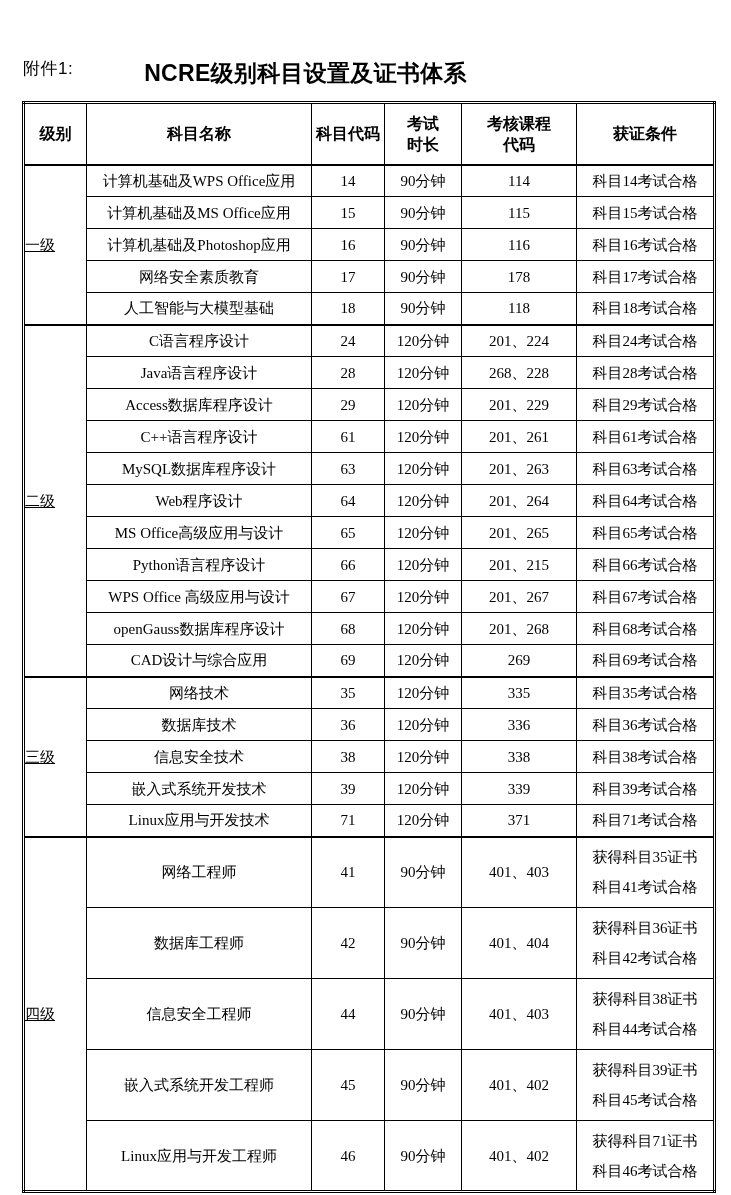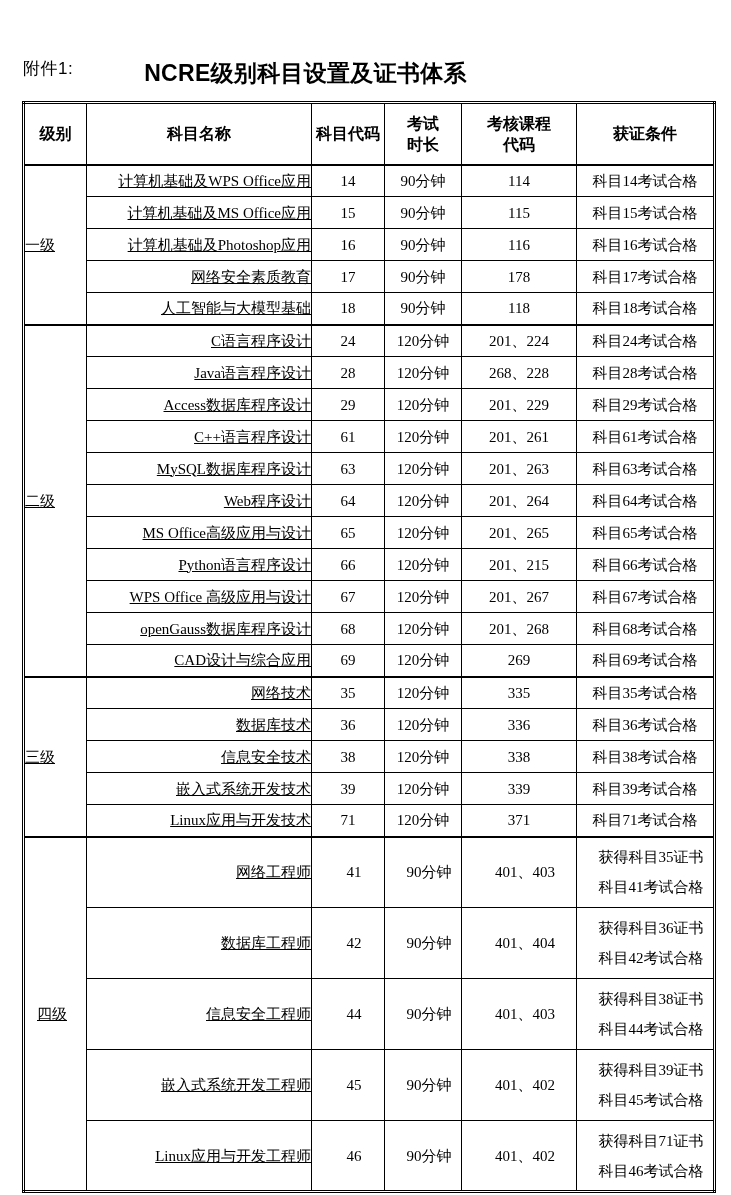--- a/index.html
+++ b/index.html
@@ -85,38 +85,37 @@
     font-size: 16px;
     border-top: 2px solid #000;
     border-bottom: 2px solid #000;
     text-decoration: underline;
   }
 
   tr.group-first > td { border-top: 2px solid #000; }
   tr.group-last  > td { border-bottom: 2px solid #000; }
 
   td.subject {
-    text-align: right;
+    text-align: center;
     padding-left: 8px;
     font-size: 15.5px;
-    text-decoration: underline;
   }
   td.code, td.duration, td.course {
     text-align: center;
     font-size: 15.5px;
   }
   td.cert {
     text-align: center;
     font-size: 15px;
   }
   td.cert .cert-line { display: block; line-height: 20px; }
   td.cert.two-line .cert-line { line-height: 30px; }
 
   tr.r-normal td { height: 32px; }
-  tr.r-tall td { height: 71px; padding-left: 12px; }
+  tr.r-tall td { height: 71px; }
 </style>
 </head>
 <body>
 
 <div class="attachment-label">附件1:</div>
 
 <div class="doc-title">NCRE级别科目设置及证书体系</div>
 
 <div class="table-wrap">
   <table class="ncre">

